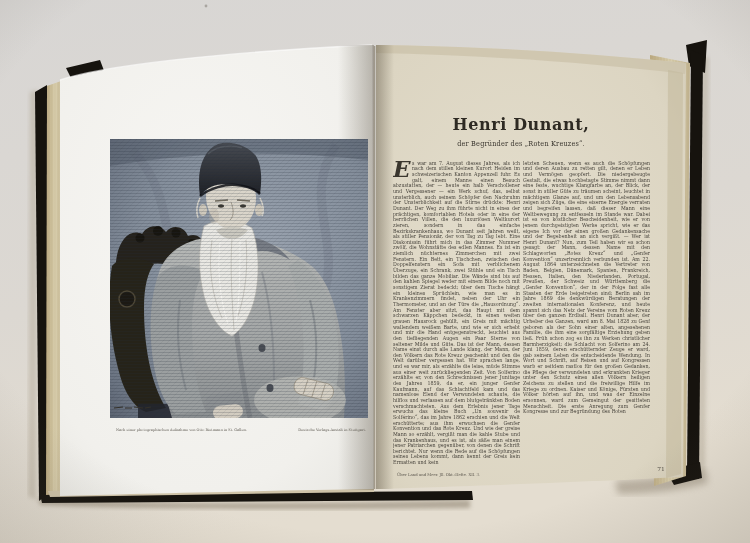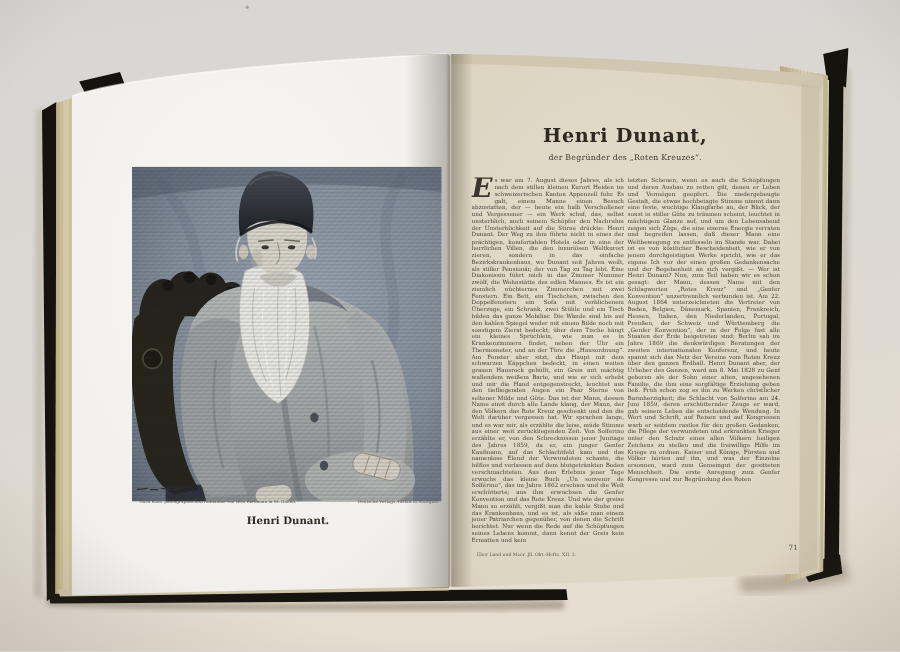--- a/index.html
+++ b/index.html
@@ -1,19 +1,19 @@
 <!DOCTYPE html>
 <html><head>
 <meta charset="utf-8">
 <style>
   html,body{margin:0;padding:0;}
   body{width:750px;height:543px;overflow:hidden;background:#dcd8d3;font-family:"DejaVu Serif",serif;}
   .scene{position:relative;width:750px;height:543px;}
   .scene svg{position:absolute;left:0;top:0;}
-  .ov{position:absolute;color:#3e3a33;}
+  .ov{position:absolute;color:#3e3a33;margin-top:12px;}
   
   .s5{overflow:hidden;}
   .s5 .in{transform:scale(.5);transform-origin:0 0;}
   .heading{left:393px;top:103px;width:256px;text-align:center;font-weight:bold;
            font-size:16px;letter-spacing:.6px;color:#2e2a23;}
   .subheading{left:393px;top:128px;width:256px;height:12px;}
   .subheading .in{width:512px;text-align:center;font-size:13px;color:#3a362f;letter-spacing:.4px;}
   .col{top:148px;height:317px;}
   .col .in{width:254px;height:634px;font-size:9.5px;line-height:11.3px;text-align:justify;
            color:#46423b;word-spacing:.3px;}
@@ -250,17 +250,14 @@
 </div>
 
 <div class="ov s5 credit-l">
   <div class="in">Nach einer photographischen Aufnahme von Otto Rietmann in St. Gallen.</div>
 </div>
 
 <div class="ov s5 credit-r">
   <div class="in">Deutsche Verlags-Anstalt in Stuttgart.</div>
 </div>
 
-<div class="ov s5 caption">
-  <div class="in">Henri Dunant.</div>
-</div>
 
 </div>
 
 </body></html>

